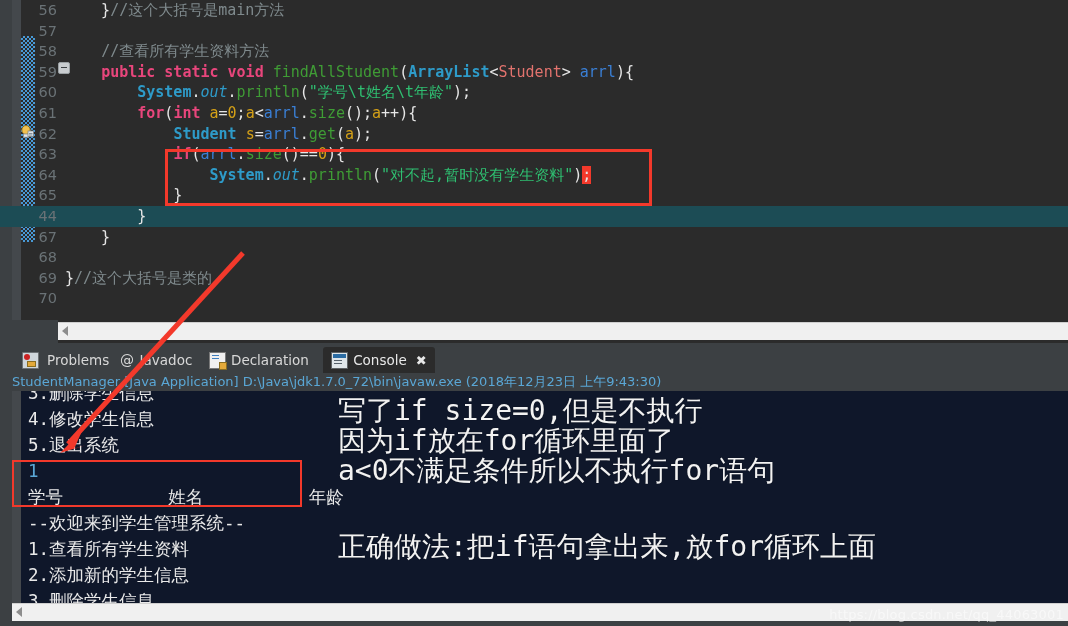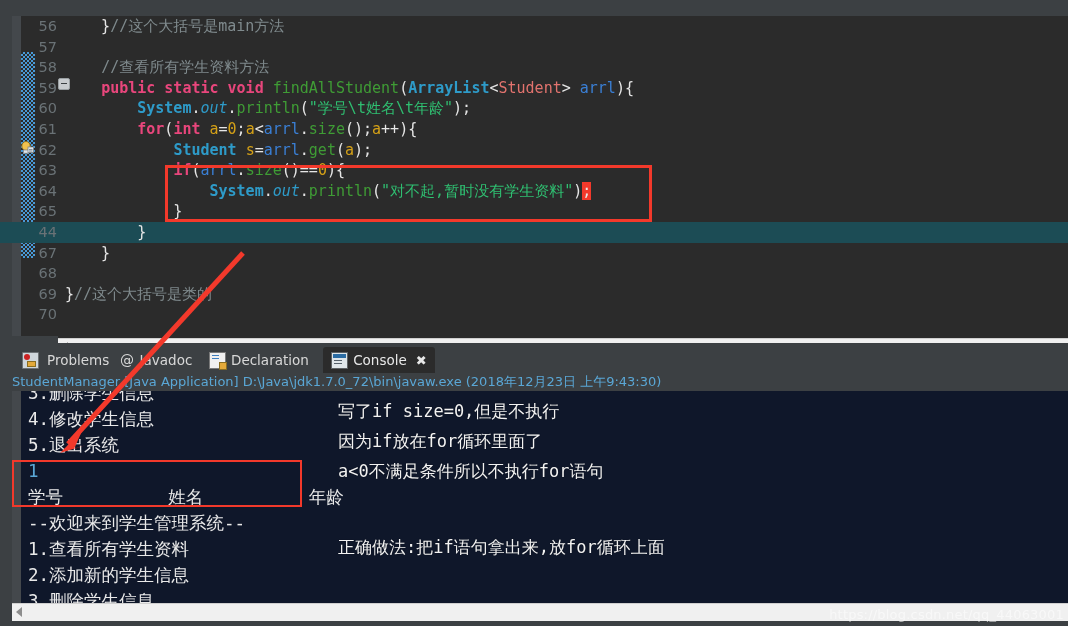--- a/index.html
+++ b/index.html
@@ -11,21 +11,20 @@
     position:relative;
     width:1068px;height:626px;
     overflow:hidden;
     background:#3c4043;
   }
 
   
   #editor{
     position:absolute;left:0;top:0;width:1068px;height:343px;
     background:#2b2b2b;
-    margin-top:16px;
   }
   
   .frame-left{
     position:absolute;left:0;top:0;width:12px;height:343px;
     background:#3c4043;
   }
   
   .anno-ruler{
     position:absolute;left:12px;top:0;width:9px;height:320px;
     background:#44484c;
@@ -181,21 +180,21 @@
   .console-scroll .arr{
     position:absolute;left:4px;top:3px;width:0;height:0;
     border-top:5px solid transparent;border-bottom:5px solid transparent;
     border-right:6px solid #8d8d8d;
   }
 
   
   .note{
     position:absolute;color:#f2f2f2;
     font-family:"DejaVu Sans Mono","Liberation Mono",monospace;
-    font-size:17px;line-height:30px;white-space:pre;
+    font-size:28px;line-height:30px;white-space:pre;
     text-shadow:0 0 1px rgba(0,0,0,.6);
   }
   #note-a{left:338px;top:396px;}
   #note-b{left:338px;top:532px;text-align:center;}
 
   
   #arrow{position:absolute;left:0;top:0;width:1068px;height:626px;pointer-events:none;}
 
   
   .watermark{

